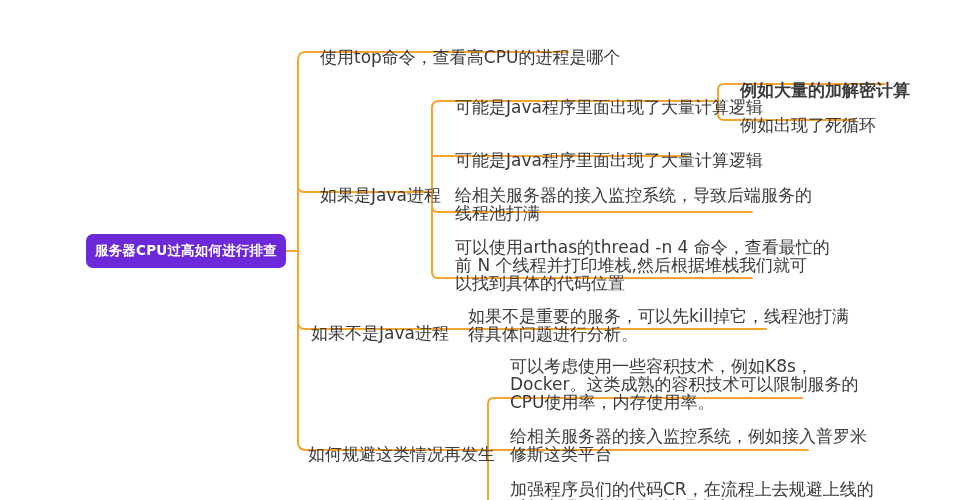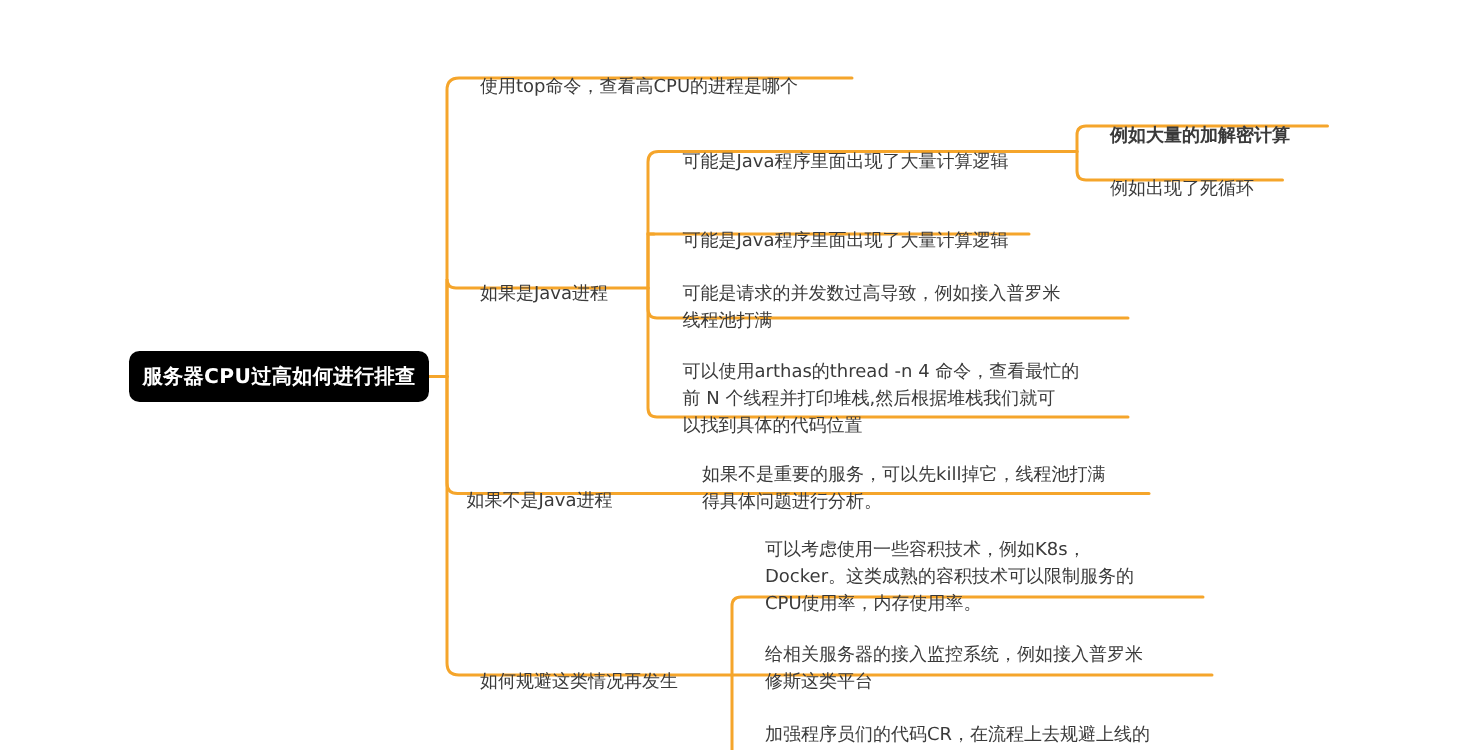--- a/index.html
+++ b/index.html
@@ -1,23 +1,23 @@
 <!DOCTYPE html>
 <html><head>
 <meta charset="utf-8">
 <style>
   html, body { margin: 0; padding: 0; background: #ffffff; }
   body { width: 973px; height: 500px; position: relative; overflow: hidden;
          font-family: "DejaVu Sans", "Liberation Sans", sans-serif; }
   #lines { position: absolute; left: 0; top: 0; width: 973px; height: 500px; }
   .root { position: absolute; left: 86px; top: 234px; width: 200px; height: 34px;
-          background: #000000; border-radius: 7px; color: #ffffff;
+          background: #6d28d9; border-radius: 7px; color: #ffffff;
           font-size: 13.5px; font-weight: bold; display: flex; align-items: center;
           justify-content: center; letter-spacing: 0.2px; }
-  .node { position: absolute; color: #3a3a3a; font-size: 12px; line-height: 18px;
+  .node { position: absolute; color: #3a3a3a; font-size: 17px; line-height: 18px;
           white-space: pre-line; }
 </style>
 </head>
 <body>
 
 <svg id="lines" viewBox="0 0 973 500">
   <g fill="none" stroke="#f5a52b" stroke-width="2" stroke-linecap="round">
 
     <path d="M286 251 H298"></path>
 
@@ -49,38 +49,38 @@
 
 <div class="node" style="left:320px; top:30px;">
   <span>使用top命令，查看高CPU的进程是哪个</span>
 </div>
 <div class="node" style="left:320px; top:168px;">
   <span>如果是Java进程</span>
 </div>
 <div class="node" style="left:311px; top:306px;">
   <span>如果不是Java进程</span>
 </div>
-<div class="node" style="left:320px; top:427px;">
+<div class="node" style="left:308px; top:427px;">
   <span>如何规避这类情况再发生</span>
 </div>
 
 <div class="node" style="left:455px; top:80px;">
   <span>可能是Java程序里面出现了大量计算逻辑</span>
 </div>
 <div class="node" style="left:740px; top:63px;font-weight:bold;">
   <span>例如大量的加解密计算</span>
 </div>
 <div class="node" style="left:740px; top:98px;">
   <span>例如出现了死循环</span>
 </div>
 <div class="node" style="left:455px; top:133px;">
   <span>可能是Java程序里面出现了大量计算逻辑</span>
 </div>
 <div class="node" style="left:455px; top:168px;">
-  <span>可能是请求的并发数过高导致，例如接入普罗米
+  <span>给相关服务器的接入监控系统，导致后端服务的
 线程池打满</span>
 </div>
 <div class="node" style="left:455px; top:220px;">
   <span>可以使用arthas的thread -n 4 命令，查看最忙的
 前 N 个线程并打印堆栈,然后根据堆栈我们就可
 以找到具体的代码位置</span>
 </div>
 
 <div class="node" style="left:468px; top:289px;">
   <span>如果不是重要的服务，可以先kill掉它，线程池打满

